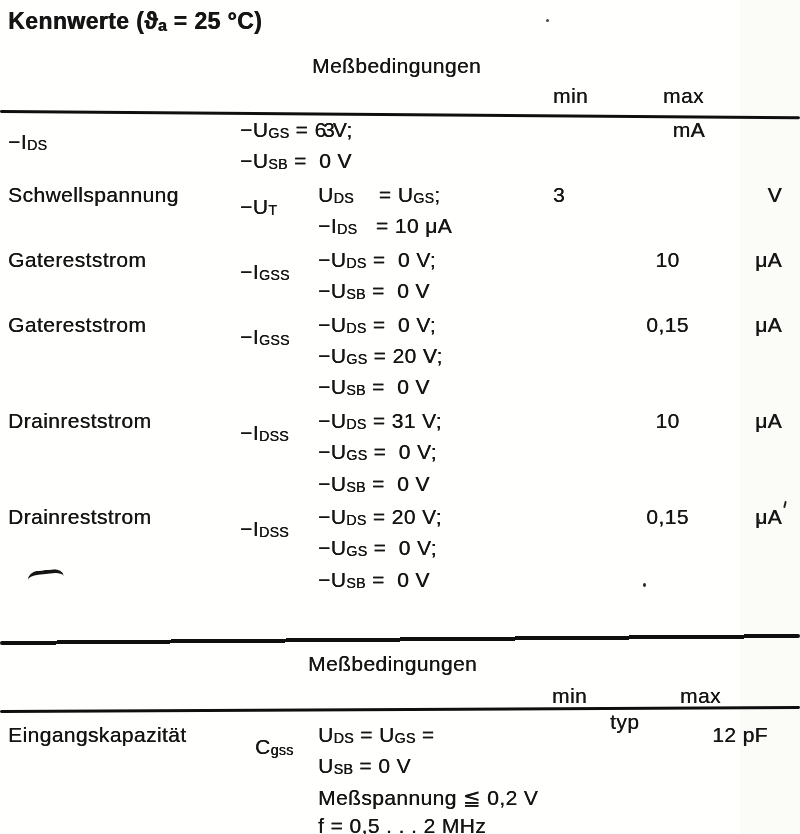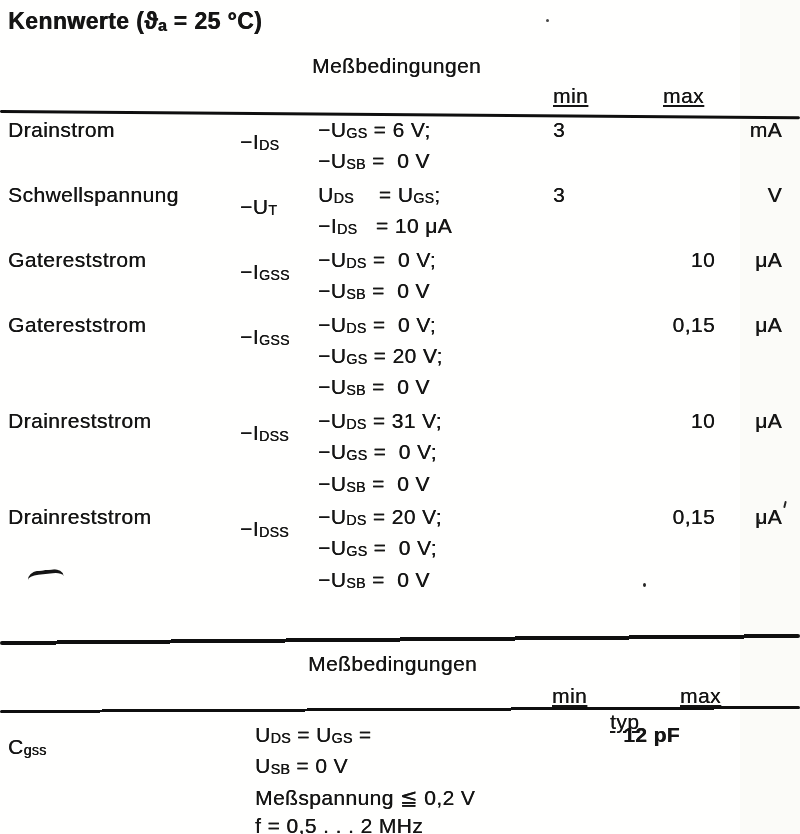--- a/index.html
+++ b/index.html
@@ -19,21 +19,21 @@
     filter:blur(0.22px) contrast(1.05);
   }
   .abs{position:absolute;}
   .title{
     left:8px;top:7px;
     font-size:23px;font-weight:700;
     text-shadow:0.6px 0 0 currentColor;
     white-space:pre;
   }
   .mbh{white-space:pre;}
-  .colhead{white-space:pre;text-decoration:underline;}
+  .colhead{white-space:pre;}
   .rule{
     position:absolute;left:0;width:800px;background:#141414;
     transform-origin:left center;
   }
   .rule1{top:110px;height:3px;transform:rotate(0.45deg);border-radius:2px;}
   .rule2{top:641px;height:4px;transform:rotate(-0.5deg);border-radius:2px;}
   .rule3{top:710px;height:3px;transform:rotate(-0.28deg);border-radius:2px;}
   .rows{position:absolute;left:0;right:0;}
   #t1rows{top:116px;}
   #t2rows{top:721px;}
@@ -46,22 +46,22 @@
   .row2{
     display:grid;
     grid-template-columns:247px 63px 285px 77px 120px;
     margin-left:8px;
     align-items:start;
   }
   .c-name{white-space:pre;}
   .c-sym{white-space:pre;margin-top:12px;}
   .c-cond .cline{white-space:pre;}
   .c-min{padding-left:5px;white-space:pre;}
-  .c-max{text-align:right;white-space:pre;}
-  .c-max2{text-align:right;white-space:pre;font-weight:bold;}
+  .c-max{text-align:center;white-space:pre;}
+  .c-max2{text-align:center;white-space:pre;}
   .c-unit{text-align:right;padding-right:10px;white-space:pre;}
   .sub{font-size:0.68em;vertical-align:-0.1em;letter-spacing:0.2px;}
   
   .squiggle{
     left:28px;top:570px;width:36px;height:12px;
     border-top:4px solid #1a1a1a;border-radius:60%/100%;
     transform:rotate(-6deg);
   }
   .speck{background:#4a4a4a;border-radius:50%;}
   .speck1{left:546px;top:19px;width:3px;height:3px;}
@@ -77,21 +77,20 @@
   <div class="abs title"><span>Kennwerte (ϑ</span><span class="sub">a</span><span> = 25 °C)</span></div>
 
   <div class="abs mbh" style="left:312px;top:52px;">Meßbedingungen</div>
   <div class="abs colhead" style="left:553px;top:82px;">min</div>
   <div class="abs colhead" style="left:663px;top:82px;">max</div>
 
   <div class="rule rule1"></div>
 
   <div class="rows" id="t1rows">
       <div class="row">
-        <div class="c-name">Drainstrom</div>
         <div class="c-sym"><span>−I</span><span class="sub">DS</span></div>
         <div class="c-cond">
           <div class="cline"><span>−U</span><span class="sub">GS</span><span> = 6 V;</span></div>
           <div class="cline"><span>−U</span><span class="sub">SB</span><span> =  0 V</span></div>
         </div>
         <div class="c-min">3</div>
         <div class="c-max"></div>
         <div class="c-unit">mA</div>
       </div>
       <div class="row">
@@ -158,20 +157,21 @@
 
   <div class="abs mbh" style="left:308px;top:650px;">Meßbedingungen</div>
   <div class="abs colhead" style="left:552px;top:682px;">min</div>
   <div class="abs colhead" style="left:610px;top:696px;margin-top:12px;">typ</div>
   <div class="abs colhead" style="left:680px;top:682px;">max</div>
 
   <div class="rule rule3"></div>
 
   <div class="rows" id="t2rows">
       <div class="row2">
+        <div class="c-name">Eingangskapazität</div>
         <div class="c-sym"><span>C</span><span class="sub">gss</span></div>
         <div class="c-cond">
           <div class="cline"><span>U</span><span class="sub">DS</span><span> = U</span><span class="sub">GS</span><span> =</span></div>
           <div class="cline"><span>U</span><span class="sub">SB</span><span> = 0 V</span></div>
           <div class="cline"><span>Meßspannung ≦ 0,2 V</span></div>
           <div class="cline"><span>f = 0,5 . . . 2 MHz</span></div>
         </div>
         <div class="c-min"></div>
         <div class="c-max2">12 pF</div>
       </div>

